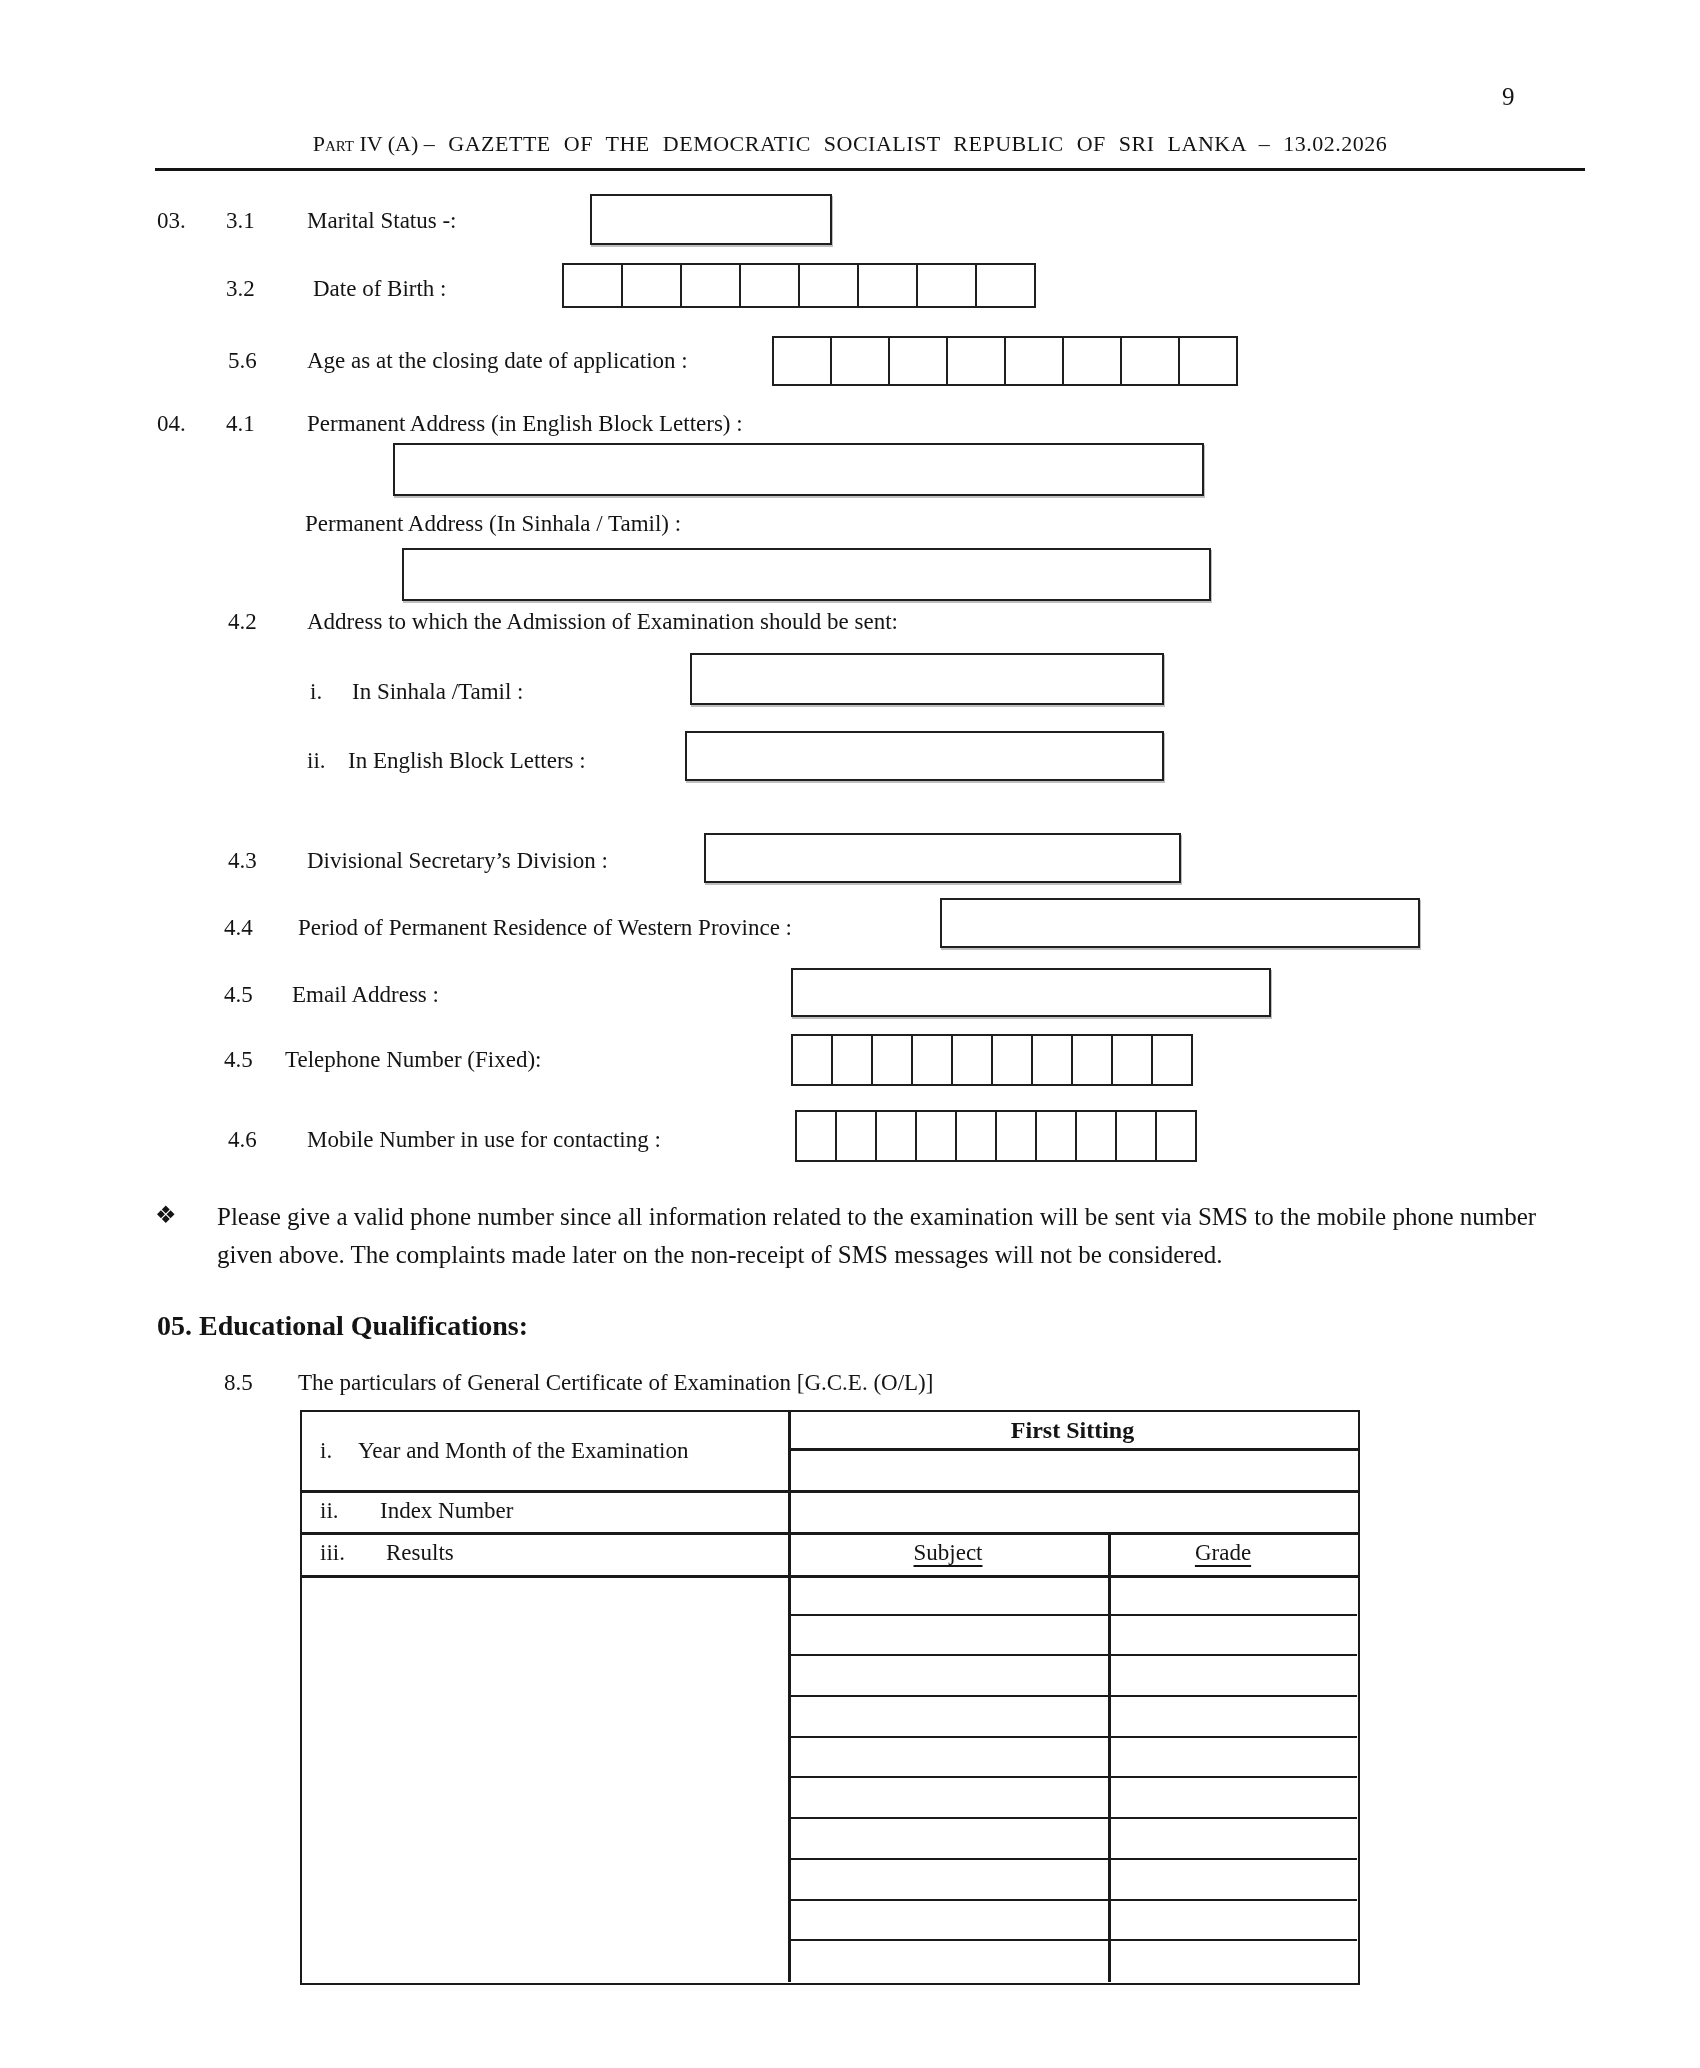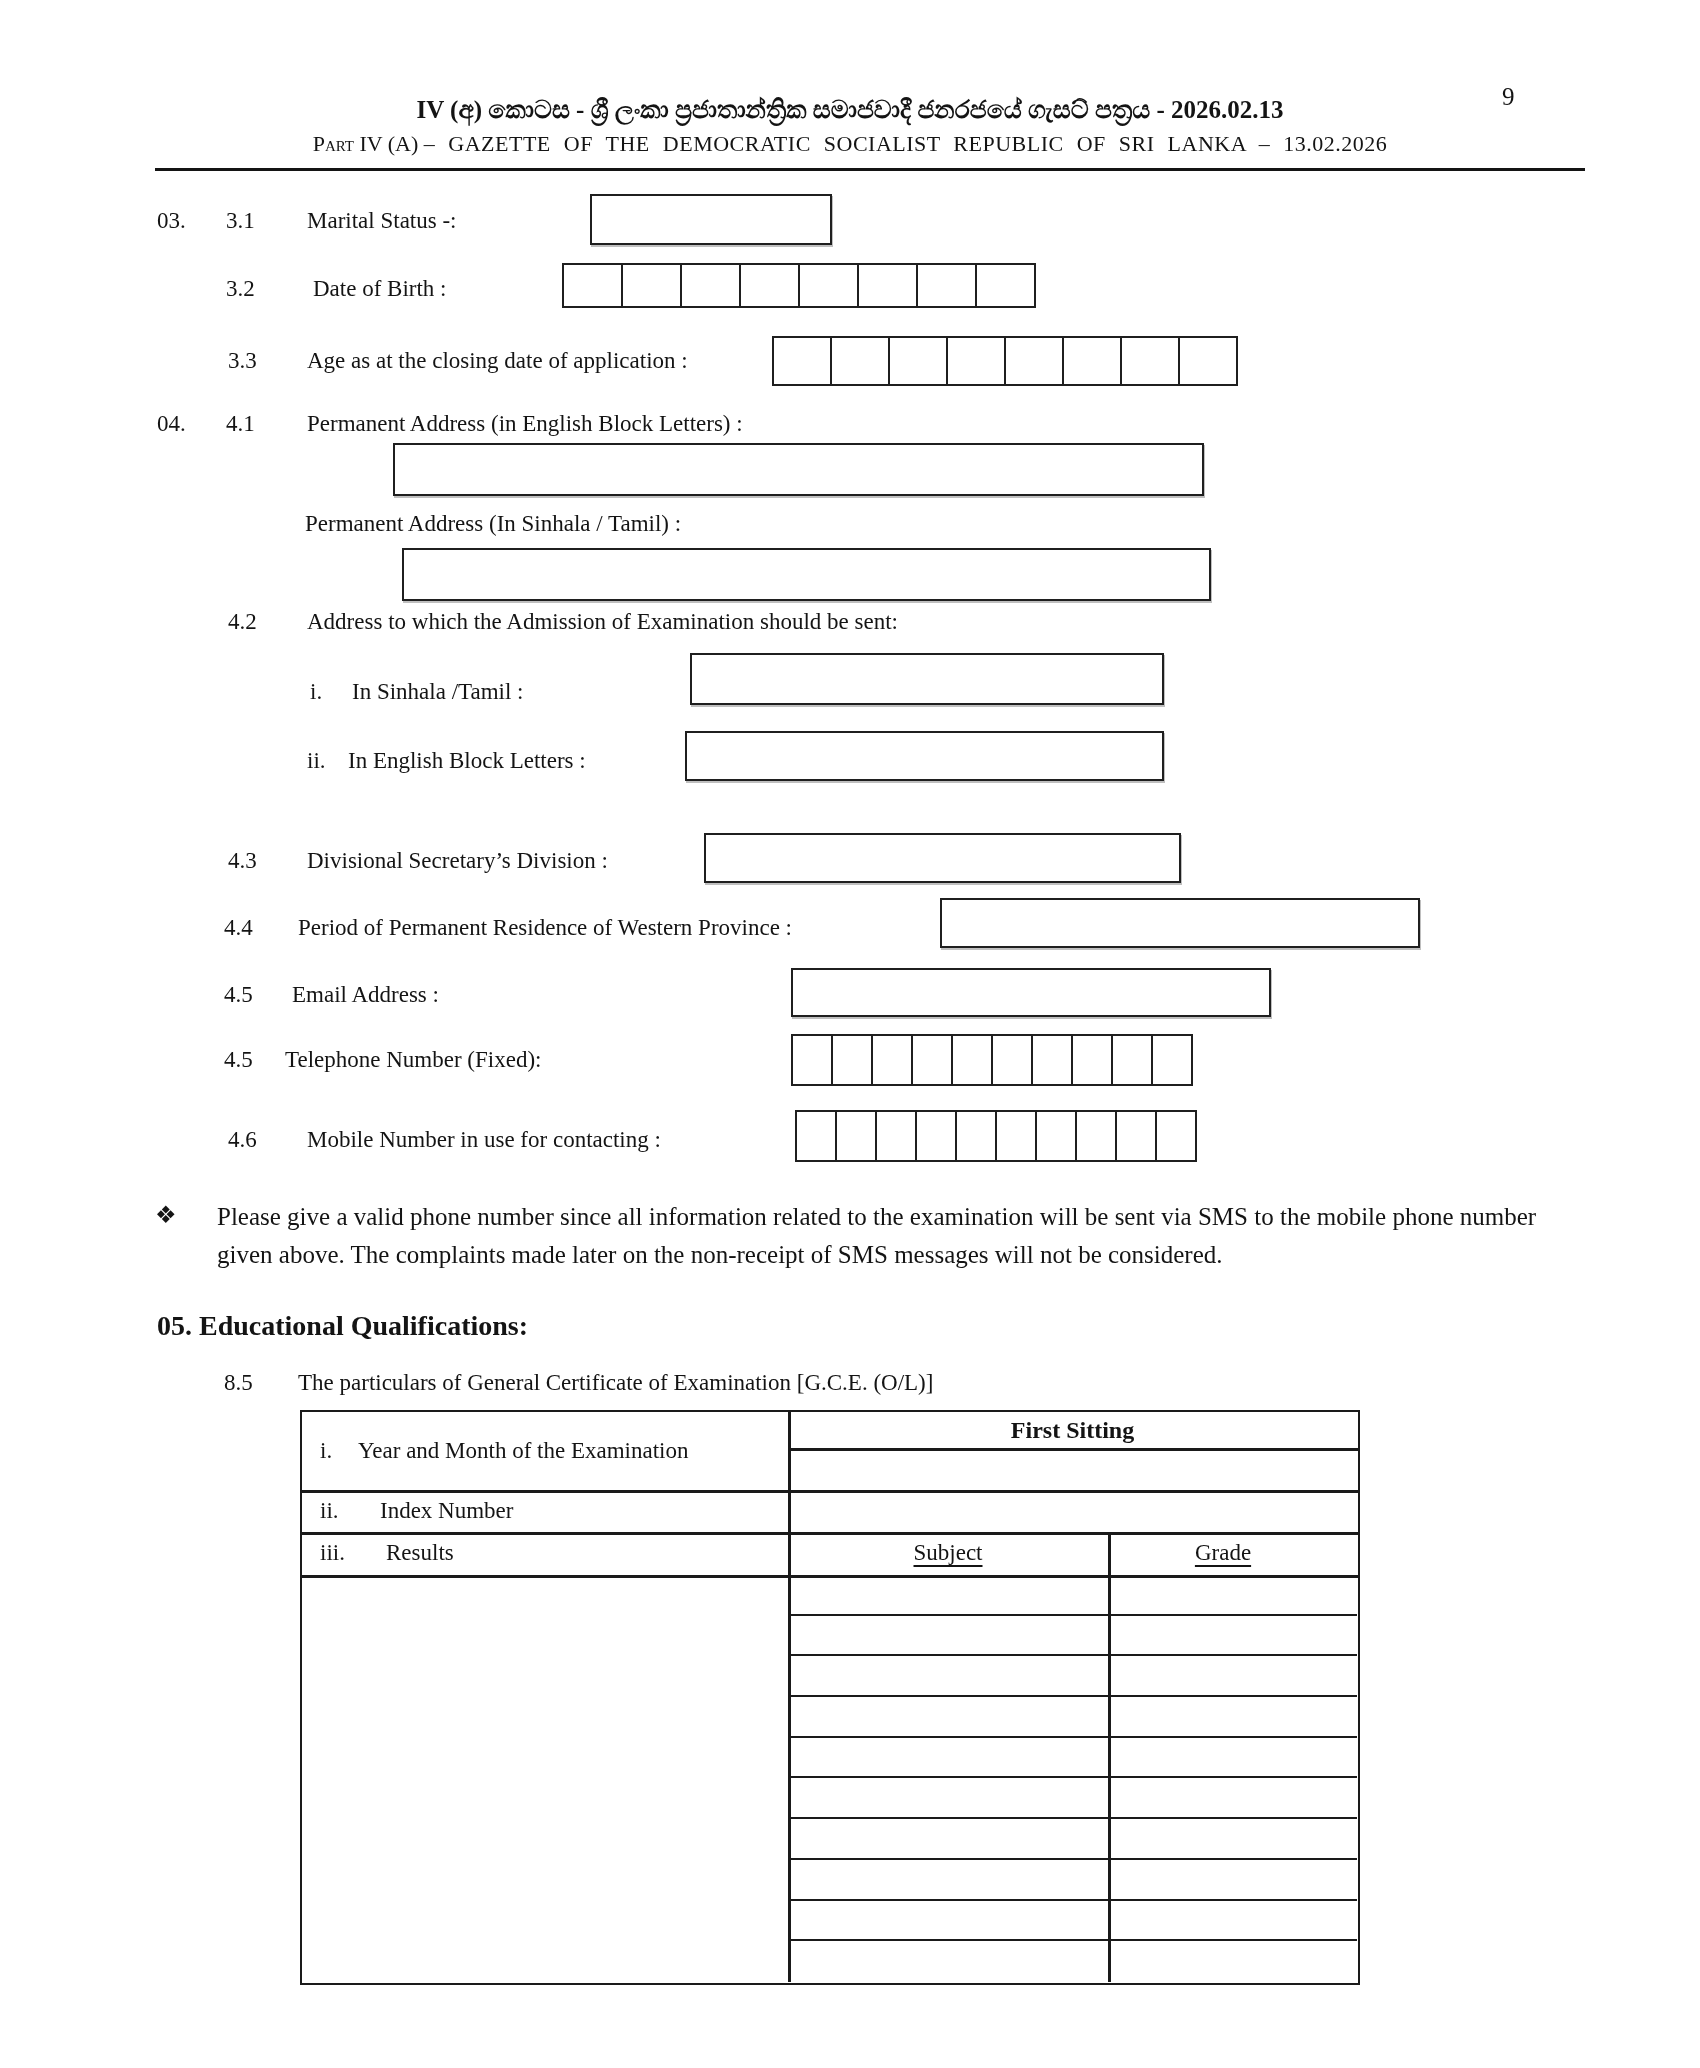--- a/index.html
+++ b/index.html
@@ -34,21 +34,20 @@
   .caps { word-spacing:7px; letter-spacing:.5px; }
   .smallcaps { font-variant:small-caps; }
   .note-text { position:absolute; font-size:25px; line-height:37.5px; }
   .diamond { font-family:"DejaVu Sans",sans-serif; }
 </style>
 </head>
 <body>
 
 <div class="page">
 
-  <div class="hdr-center bold" style="top:96px;font-size:25px;">IV (අ) කොටස - ශ්‍රී ලංකා ප්‍රජාතාන්ත්‍රික සමාජවාදී ජනරජයේ ගැසට් පත්‍රය - 2026.02.13</div>
   <div class="hdr-center" style="top:131px;font-size:22px;">
     <span class="smallcaps bold" style="font-weight:400;">Part IV (A) </span><span class="caps">– GAZETTE OF THE DEMOCRATIC SOCIALIST REPUBLIC OF SRI LANKA – 13.02.2026</span>
   </div>
   <div class="lbl" style="left:1502px;top:82px;font-size:25px;">9</div>
   <div class="rule" style="left:155px;top:168px;width:1430px;height:3px;"></div>
 
   <div class="lbl" style="left:157px;top:206px;">03.</div>
   <div class="lbl" style="left:226px;top:206px;">3.1</div>
   <div class="lbl" style="left:307px;top:206px;">Marital Status -:</div>
   <div class="box" style="left:590px;top:194px;width:238px;height:47px;"></div>
@@ -59,21 +58,21 @@
       <span></span>
       <span></span>
       <span></span>
       <span></span>
       <span></span>
       <span></span>
       <span></span>
       <span></span>
     </div>
 
-  <div class="lbl" style="left:228px;top:346px;">3.3</div>
+  <div class="lbl" style="left:228px;top:346px;">5.6</div>
   <div class="lbl" style="left:307px;top:346px;">Age as at the closing date of application  :</div>
   <div class="grid cells-age" style="left:772px;top:336px;height:46px;">
       <span></span>
       <span></span>
       <span></span>
       <span></span>
       <span></span>
       <span></span>
       <span></span>
       <span></span>

